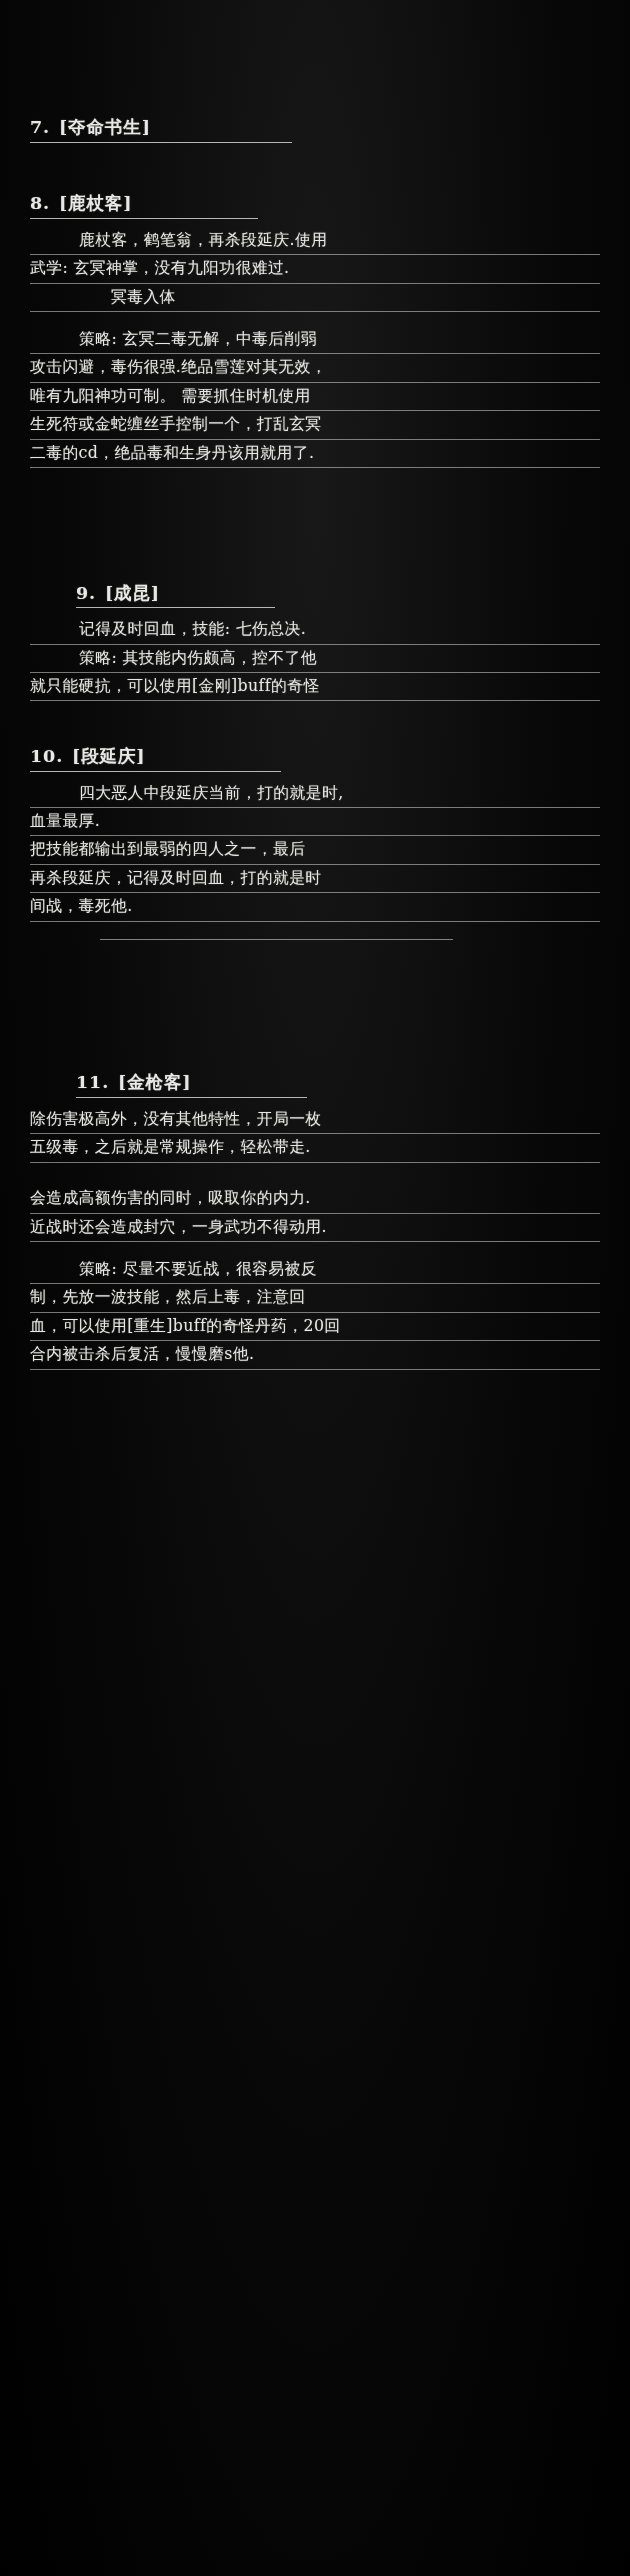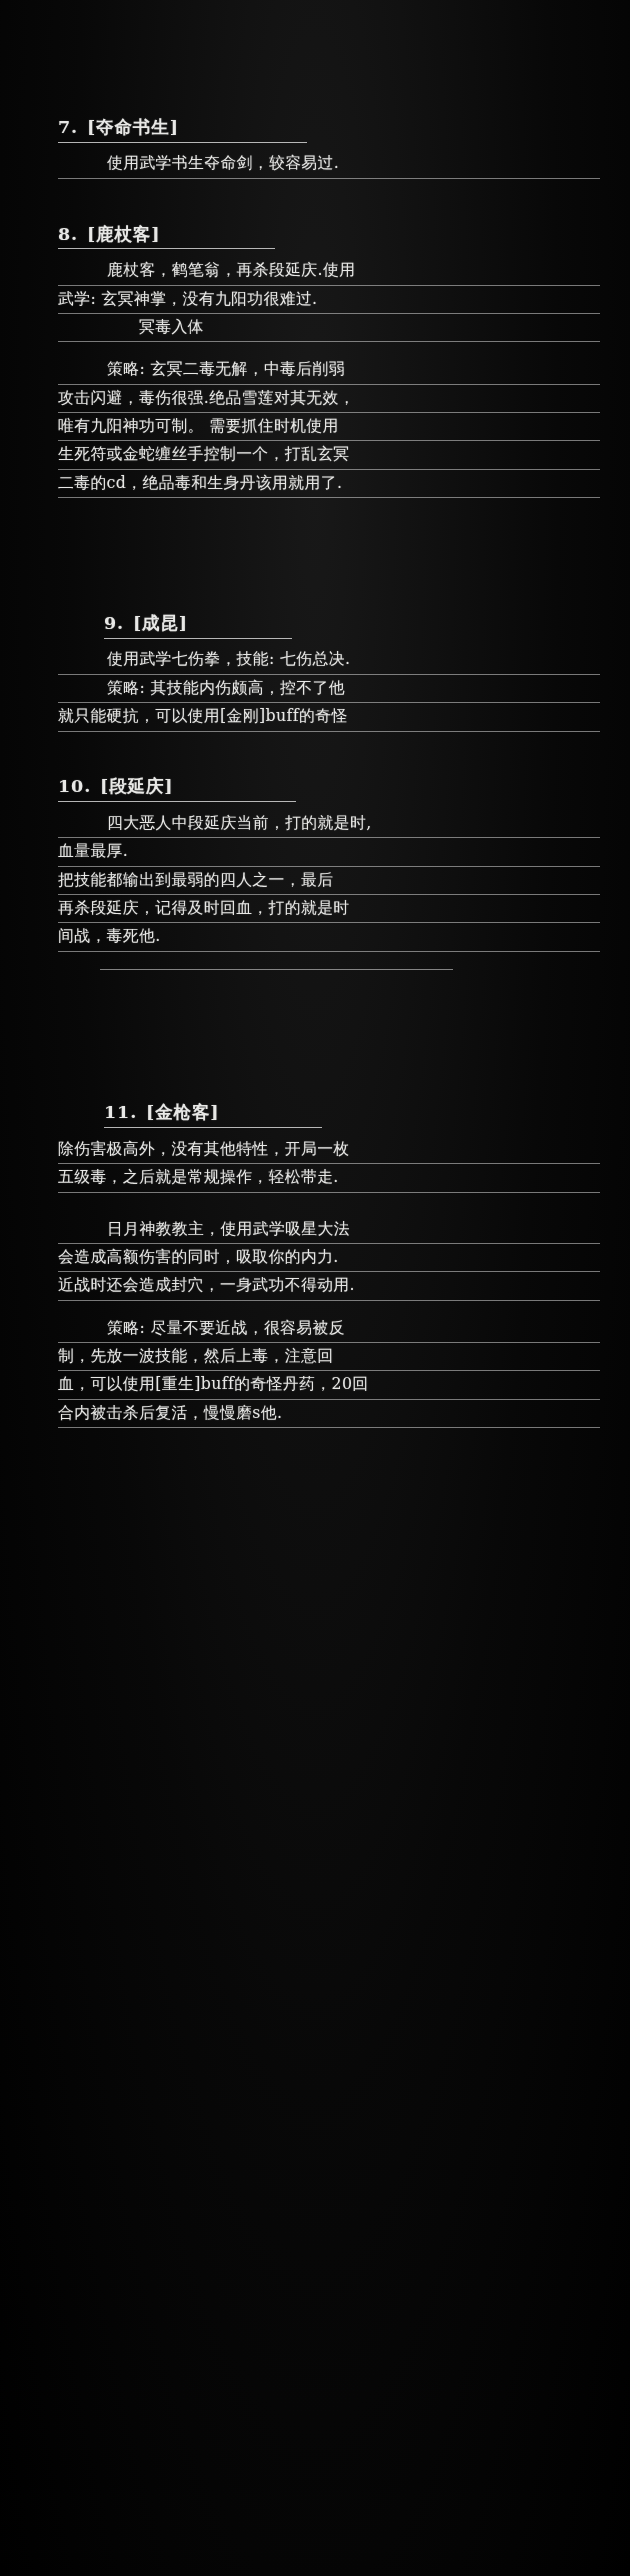--- a/index.html
+++ b/index.html
@@ -35,21 +35,20 @@
   }
   
   .hw {
     color: #e8e8e6;
     font-family: "DejaVu Serif", "Liberation Serif", serif;
     letter-spacing: 0.4px;
     text-shadow: 0 0 1.8px rgba(255,255,255,0.25);
   }
   .block {
     margin-bottom: 8.8px;
-    margin-left: 28px;
   }
   .headline {
     font-size: 16.6px;
     font-weight: bold;
     margin: 0 0 1.8px 0;
     padding: 0 0 2.6px 0;
     text-align: left;
   }
   .headline .indent {
     display: inline-block;
@@ -104,21 +103,20 @@
 
 <div class="page">
   <div class="sheet hw">
 
     <div class="top-spacer"></div>
 
     <div class="block">
       <div class="headline">
         <span class="indent"></span><span class="entry-title titleline w1"><span class="num">7.</span> <span>[夺命书生]</span></span>
       </div>
-      <div class="line indent1">使用武学书生夺命剑，较容易过.</div>
     </div>
 
     <div class="gap-sm"></div>
 
     <div class="block">
       <div class="headline">
         <span class="indent"></span><span class="entry-title titleline w2"><span class="num">8.</span> <span>[鹿杖客]</span></span>
       </div>
       <div class="line indent1">鹿杖客，鹤笔翁，再杀段延庆.使用</div>
       <div class="line">武学: 玄冥神掌，没有九阳功很难过.</div>
@@ -130,21 +128,21 @@
       <div class="line">生死符或金蛇缠丝手控制一个，打乱玄冥</div>
       <div class="line">二毒的cd，绝品毒和生身丹该用就用了.</div>
     </div>
 
     <div class="gap-lg"></div>
 
     <div class="block">
       <div class="headline center-title">
         <span class="indent"></span><span class="entry-title titleline w3"><span class="num">9.</span> <span>[成昆]</span></span>
       </div>
-      <div class="line indent1">使用武学七伤拳，技能: 七伤总决.</div>
+      <div class="line indent1">记得及时回血，技能: 七伤总决.</div>
       <div class="line indent1">策略: 其技能内伤颇高，控不了他</div>
       <div class="line">就只能硬抗，可以使用[金刚]buff的奇怪</div>
     </div>
 
     <div class="gap-sm"></div>
 
     <div class="block">
       <div class="headline">
         <span class="indent"></span><span class="entry-title titleline w4"><span class="num">10.</span> <span>[段延庆]</span></span>
       </div>
@@ -165,21 +163,20 @@
       <div class="headline center-title">
         <span class="indent"></span><span class="entry-title titleline w5"><span class="num">11.</span> <span>[金枪客]</span></span>
       </div>
       <div class="line">除伤害极高外，没有其他特性，开局一枚</div>
       <div class="line">五级毒，之后就是常规操作，轻松带走.</div>
     </div>
 
     <div class="gap-sm"></div>
 
     <div class="block">
-      <div class="line indent1">日月神教教主，使用武学吸星大法</div>
       <div class="line">会造成高额伤害的同时，吸取你的内力.</div>
       <div class="line">近战时还会造成封穴，一身武功不得动用.</div>
       <div class="gap-sm"></div>
       <div class="line indent1">策略: 尽量不要近战，很容易被反</div>
       <div class="line">制，先放一波技能，然后上毒，注意回</div>
       <div class="line">血，可以使用[重生]buff的奇怪丹药，20回</div>
       <div class="line">合内被击杀后复活，慢慢磨s他.</div>
     </div>
 
   </div>

